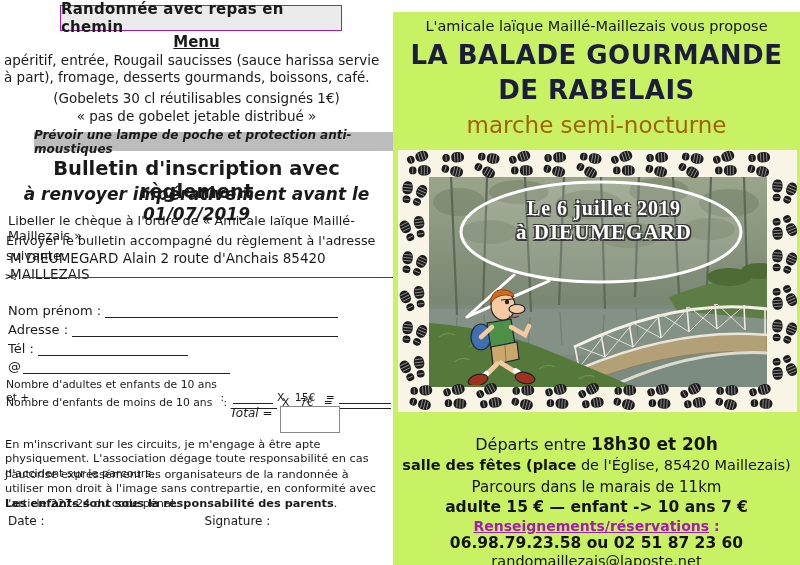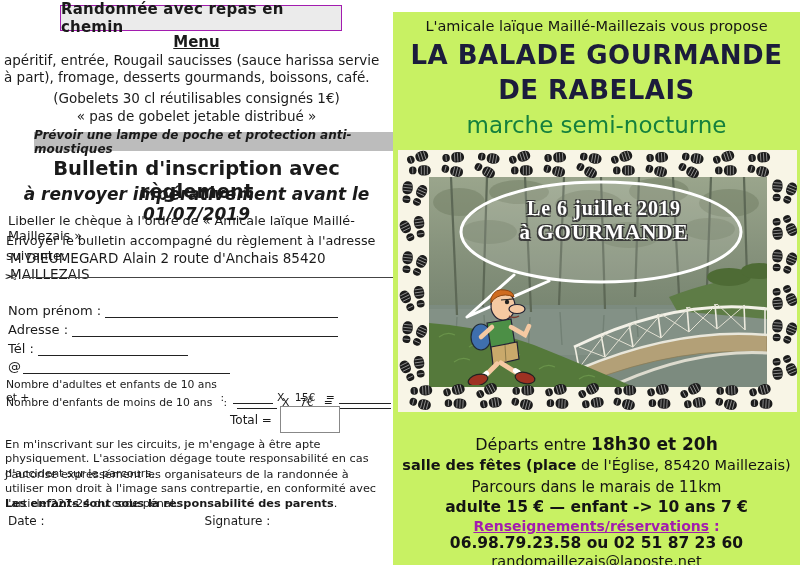--- a/index.html
+++ b/index.html
@@ -39,36 +39,36 @@
   .scissors { font-size:15px; transform:scaleX(-1); display:inline-block; margin-right:6px; color:#222; }
   .cut-line { flex:1; border-top:1.5px solid #444; }
   .form-row { position:absolute; display:flex; align-items:flex-end; font-size:13px; }
   .blank { border-bottom:1.2px solid #222; height:14px; display:inline-block; }
   .num-row { position:absolute; display:flex; align-items:flex-end; font-size:10.8px; width:385px; left:6px; }
   .num-label { width:238px; }
   .num-colon { width:10px; }
   .nblank1 { width:44px; border-bottom:1.2px solid #222; height:12px; margin:0 4px; }
   .mult { width:58px; text-align:center; white-space:pre; }
   .nblank2 { width:58px; border-bottom:1.2px solid #222; height:12px; margin-left:4px; }
-  .total-row { position:absolute; left:230px; top:406px; display:flex; align-items:center; font-size:12px; }
+  .total-row { position:absolute; left:230px; top:406px; display:flex; align-items:flex-start; font-size:12px;font-style:italic; }
   .total-box { width:60px; height:27px; border:1px solid #888; background:#fff; margin-left:8px; }
   .legal { position:absolute; left:5px; width:385px; font-size:11.3px; line-height:1.28; }
   .legal-bold { font-weight:bold; }
   .date-row { position:absolute; left:8px; top:514px; width:385px; font-size:12px; display:flex; }
   .sig { margin-left:160px; }
   
   #right-page { position:absolute; left:393px; top:12px; width:407px; height:565px;border-radius:27px; }
   #green-bg { position:absolute; left:0; top:0; width:407px; height:558px; background:#c8f163; }
   .intro { position:absolute; left:0; top:6px; width:407px; text-align:center; font-size:14.5px; color:#141414; }
   .title1 { position:absolute; left:0; top:28px; width:407px; text-align:center;
     font-weight:800; font-size:26px; color:#1c1c3c; letter-spacing:.5px; }
   .title2 { position:absolute; left:0; top:63px; width:407px; text-align:center;
     font-weight:800; font-size:26px; color:#1c1c3c; letter-spacing:.5px; }
   .subtitle { position:absolute; left:0; top:100px; width:407px; text-align:center;
-    font-weight:500; font-size:23px; color:#15803d; }
+    font-weight:500; font-size:23px; color:#a16207; }
   
   #fp-panel { position:absolute; left:5px; top:138px; width:399px; height:262px; background:#f8f5e6; }
   .fp-pair { position:absolute; display:flex; gap:1px; pointer-events:none; }
   
   #photo { position:absolute; left:31px; top:27px; width:338px; height:210px; overflow:hidden; background:#86927c;font-family:Liberation Serif, serif; }
   #photo svg { display:block; }
   .bubble-text { position:absolute; left:30px; top:20px; width:290px; text-align:center;
     color:#ffffff; font-weight:800; font-size:20px; letter-spacing:1px;
     text-shadow:-1.5px -1.5px 0 #3a3a3a, 1.5px -1.5px 0 #3a3a3a, -1.5px 1.5px 0 #3a3a3a, 1.5px 1.5px 0 #3a3a3a; }
   .bubble-text .b2 { font-size:21px; }
@@ -264,21 +264,21 @@
               <path d="M25,185 q8,-6 16,-2" fill="none"></path>
           </g>
           <g>
             <ellipse cx="172" cy="55" rx="140" ry="50" fill="rgba(255,255,255,0.12)" stroke="#ffffff" stroke-width="3"></ellipse>
             <path d="M85,98 L38,140 M120,104 L38,140" fill="none" stroke="#ffffff" stroke-width="3" stroke-linecap="round"></path>
           </g>
         </svg>
 
         <div class="bubble-text">
           <div>Le 6 juillet 2019</div>
-          <div class="b2">à GOURMANDE</div>
+          <div class="b2">à DIEUMEGARD</div>
         </div>
 
         <svg id="hiker" width="92" height="100" viewBox="0 0 92 100">
           <ellipse cx="24" cy="52" rx="10" ry="13" fill="#3f6fae" stroke="#222a33" stroke-width="1.2"></ellipse>
           <path d="M30,38 L54,34 L58,60 L34,64 Z" fill="#4c8f46" stroke="#223" stroke-width="1.2"></path>
           <g stroke="#f5c9a2" stroke-width="4.5" stroke-linecap="round">
             <path d="M35,42 L24,52" fill="none"></path>
             <path d="M54,42 L68,50 L72,41" fill="none"></path>
           </g>
           <ellipse cx="46" cy="21" rx="12" ry="14" fill="#f5c9a2" stroke="#223" stroke-width="1.2"></ellipse>

